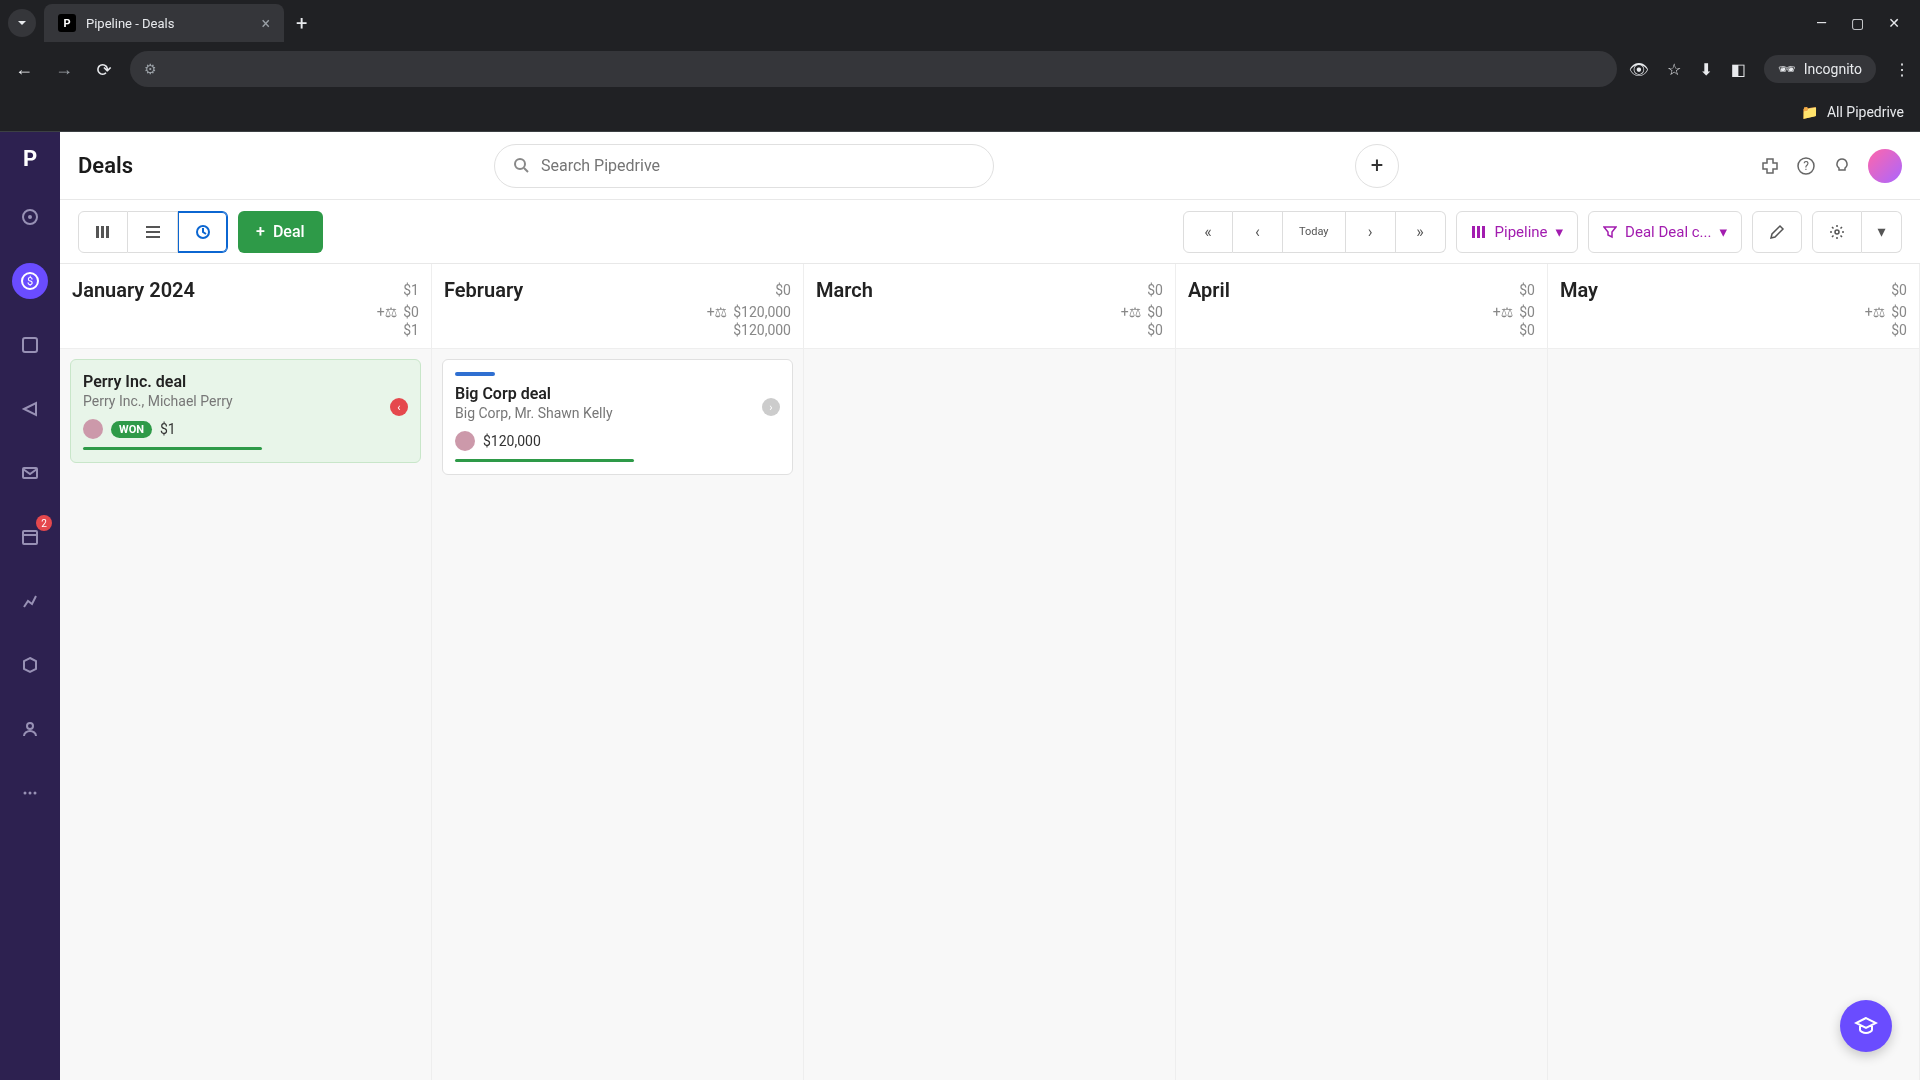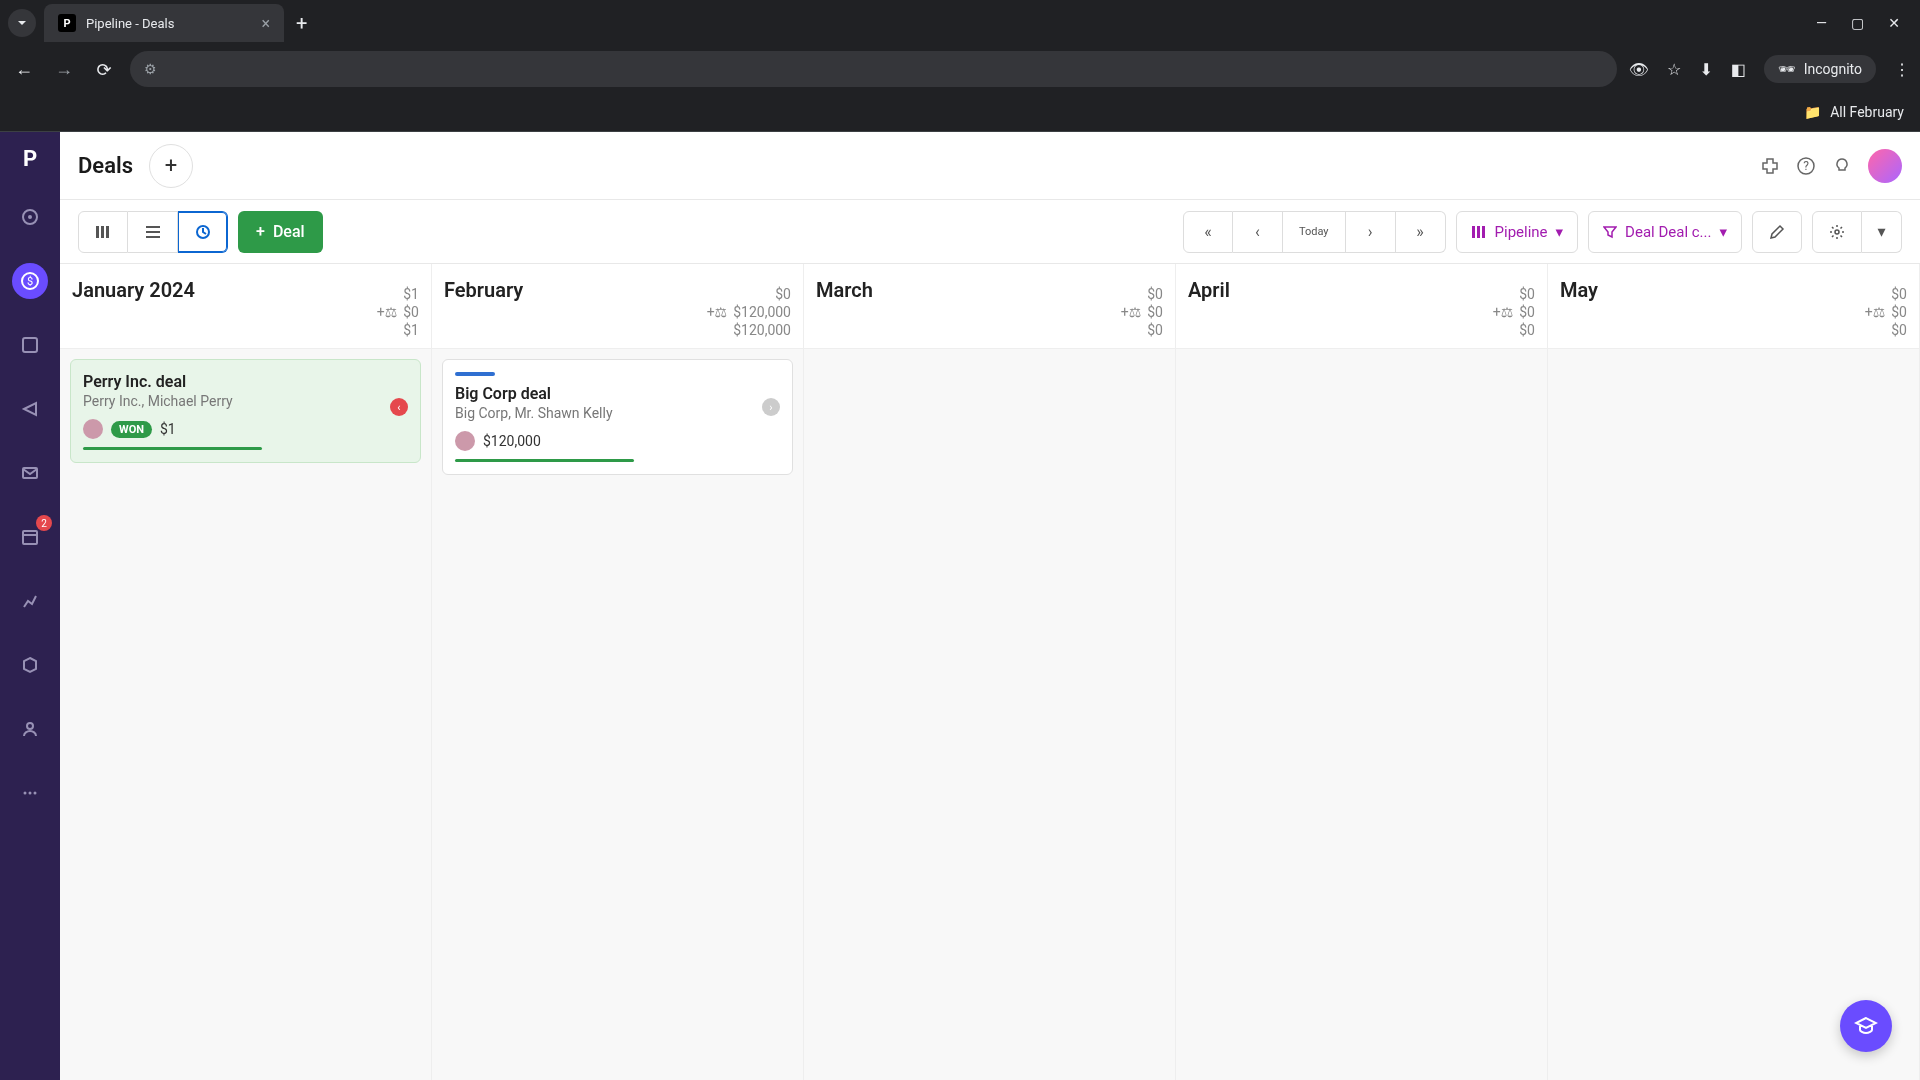--- a/index.html
+++ b/index.html
@@ -58,21 +58,21 @@
 .nav-group { display: flex; }
 .nav-group .view-btn.today { width: auto; padding: 0 16px; font-size: 11px; font-weight: 400; }
 .dropdown-btn { height: 42px; border: 1px solid #ddd; border-radius: 6px; padding: 0 14px; display: flex; align-items: center; gap: 8px; cursor: pointer; font-size: 15px; background: #fff; color: #a21caf; }
 .settings-group { display: flex; }
 .settings-group .view-btn:first-child { border-radius: 6px 0 0 6px; }
 .settings-group .view-btn:last-child { border-radius: 0 6px 6px 0; width: 40px; }
 
 .timeline { flex: 1; display: flex; background: #f8f8f8; overflow: hidden; position: relative; }
 .month-col { flex: 1; border-right: 1px solid #eee; min-width: 0; }
 .month-header { padding: 14px 12px 10px; border-bottom: 1px solid #eee; background: #fff; }
-.month-title-row { display: flex; justify-content: space-between; align-items: flex-end; }
+.month-title-row { display: flex; justify-content: space-between; align-items: center; }
 .month-name { font-size: 20px; font-weight: 600; color: #222; }
 .month-amount { font-size: 14px; color: #888; }
 .month-sub { display: flex; justify-content: flex-end; align-items: center; gap: 6px; font-size: 14px; color: #888; margin-top: 2px; }
 .month-body { padding: 10px; }
 
 .deal-card { background: #fff; border: 1px solid #e0e0e0; border-radius: 6px; padding: 12px; position: relative; margin-bottom: 10px; }
 .deal-card.won { background: #e8f5e9; border-color: #c8e6c9; }
 .deal-bar-top { height: 4px; background: #2f6fd1; border-radius: 2px; width: 40px; margin-bottom: 8px; }
 .deal-title { font-size: 16px; font-weight: 600; color: #222; }
 .deal-subtitle { font-size: 14px; color: #777; margin-top: 2px; }
@@ -125,21 +125,21 @@
       <span>◧</span>
       <div class="incognito-badge">
         <span>🕶</span>
         <span>Incognito</span>
       </div>
       <span>⋮</span>
     </div>
   </div>
   <div class="bookmarks-bar">
     <span>📁</span>
-    <span>All February</span>
+    <span>All Pipedrive</span>
   </div>
 </div>
 
 <div class="app">
   <div class="sidebar">
     <div class="sidebar-logo">P</div>
     <div class="sidebar-item">
       <svg width="20" height="20" viewBox="0 0 20 20">
           <circle cx="10" cy="10" r="7" fill="none" stroke="currentColor" stroke-width="2"></circle>
           <circle cx="10" cy="10" r="2" fill="currentColor"></circle>
@@ -195,20 +195,27 @@
           <circle cx="4" cy="9" r="1.5" fill="currentColor"></circle>
           <circle cx="9" cy="9" r="1.5" fill="currentColor"></circle>
           <circle cx="14" cy="9" r="1.5" fill="currentColor"></circle>
         </svg>
     </div>
   </div>
 
   <div class="main">
     <div class="topbar">
       <span class="page-title">Deals</span>
+      <div class="search-box">
+        <svg width="18" height="18" viewBox="0 0 18 18">
+            <circle cx="7" cy="7" r="5" fill="none" stroke="currentColor" stroke-width="2"></circle>
+            <path d="M11 11l4 4" stroke="currentColor" stroke-width="2"></path>
+          </svg>
+        <input placeholder="Search Pipedrive" style="">
+      </div>
       <div class="add-btn-round">+</div>
       <div class="topbar-right">
         <span class="topbar-icon">
             <svg width="20" height="20" viewBox="0 0 20 20">
               <path d="M7 3h6v4h4v6h-4v4H7v-4H3V7h4z" fill="none" stroke="currentColor" stroke-width="1.5"></path>
             </svg>
           </span>
         <span class="topbar-icon">
             <svg width="20" height="20" viewBox="0 0 20 20">
               <circle cx="10" cy="10" r="8" fill="none" stroke="currentColor" stroke-width="1.5"></circle>

